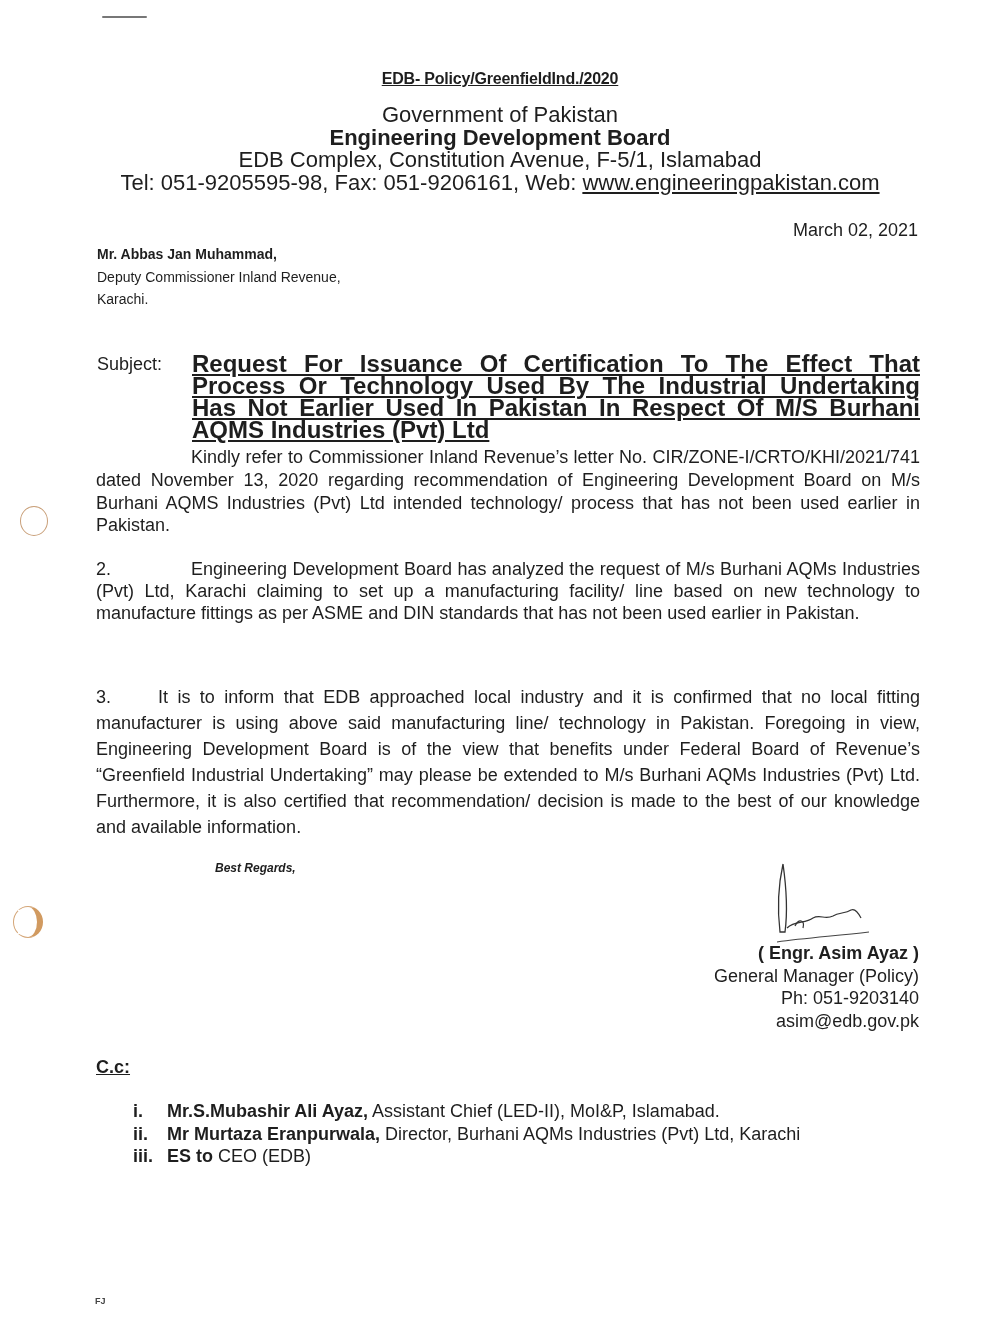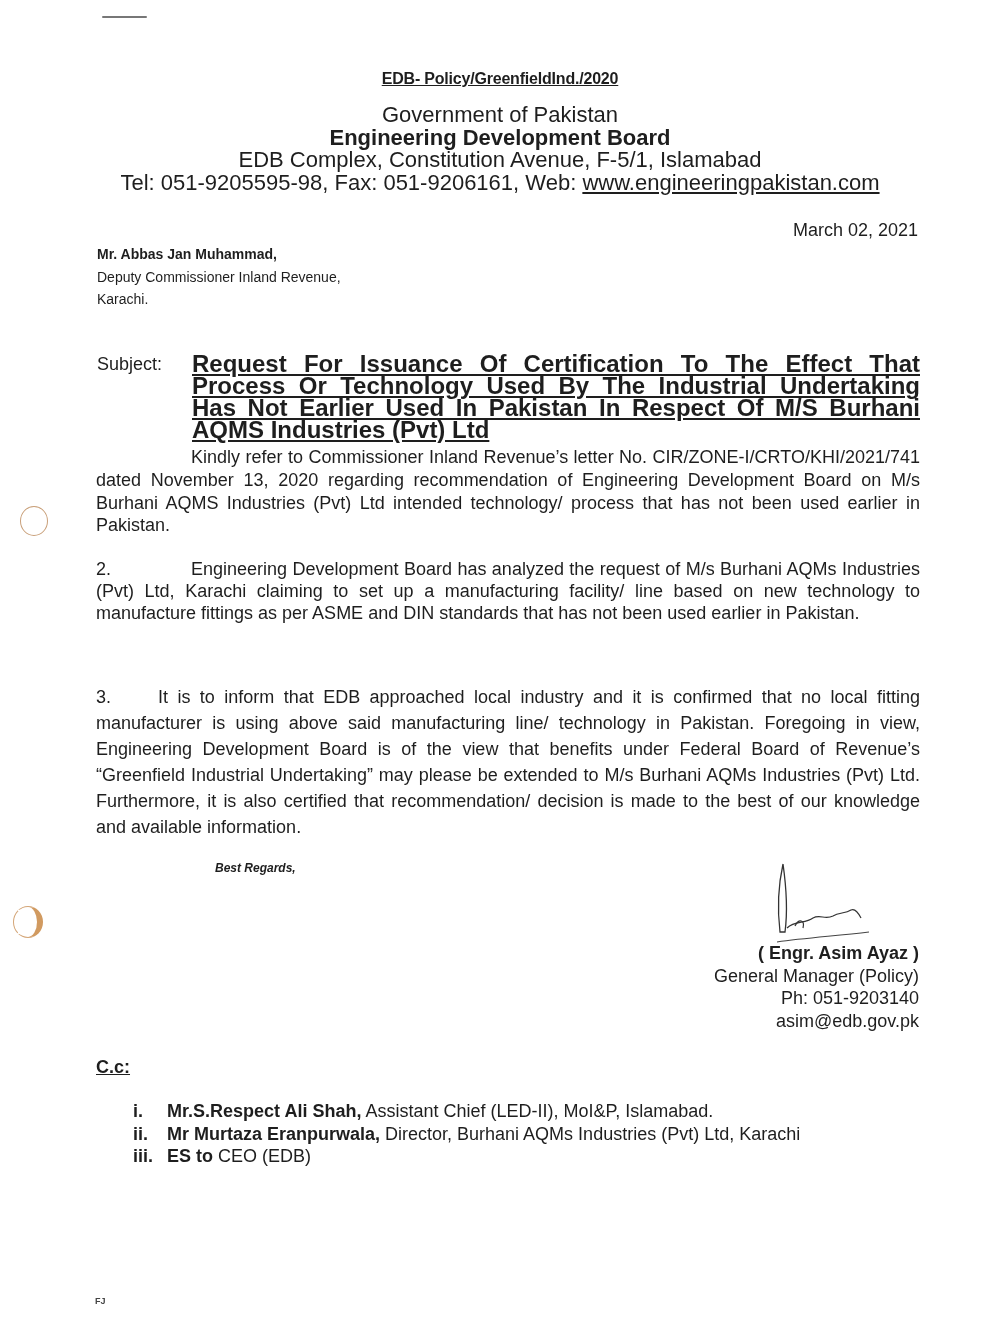--- a/index.html
+++ b/index.html
@@ -94,21 +94,21 @@
 <div class="abs sig-block">
   <div class="signame">( Engr. Asim Ayaz )</div>
   <div>General Manager (Policy)</div>
   <div>Ph: 051-9203140</div>
   <div class="email">asim@edb.gov.pk</div>
 </div>
 
 <div class="abs cc-label">C.c:</div>
 <div class="abs cc-list">
   <div class="cc-row">
-    <span class="idx">i.</span><span class="bold">Mr.S.Respect Ali Shah,</span><span> Assistant Chief (LED-II), MoI&amp;P, Islamabad.</span>
+    <span class="idx">i.</span><span class="bold">Mr.S.Mubashir Ali Ayaz,</span><span> Assistant Chief (LED-II), MoI&amp;P, Islamabad.</span>
   </div>
   <div class="cc-row">
     <span class="idx">ii.</span><span class="bold">Mr Murtaza Eranpurwala,</span><span> Director, Burhani AQMs Industries (Pvt) Ltd, Karachi</span>
   </div>
   <div class="cc-row">
     <span class="idx">iii.</span><span class="bold">ES to</span><span> CEO (EDB)</span>
   </div>
 </div>
 
 <div class="abs initials">FJ</div>

